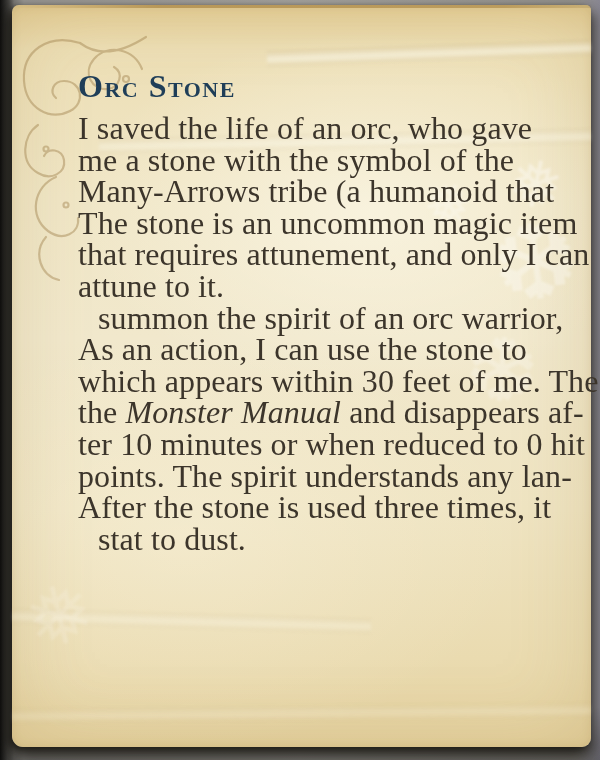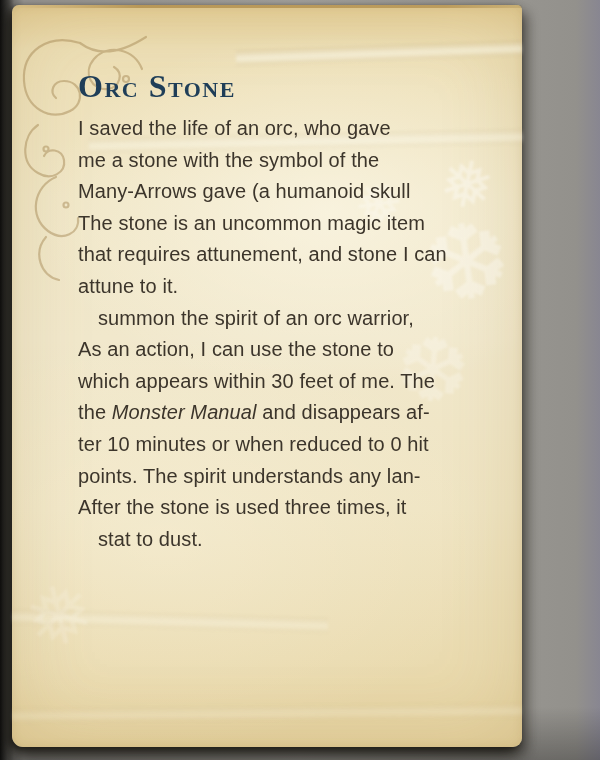--- a/index.html
+++ b/index.html
@@ -14,21 +14,21 @@
   }
   
   .edge-shadow {
     position: absolute; left: 0; top: 0; bottom: 0; width: 14px;
     background: linear-gradient(90deg, #0f0f0e 0%, #3c3b38 55%, rgba(60,59,56,0) 100%);
     z-index: 1;
   }
   .page {
     position: absolute;
     left: 12px; top: 5px;
-    width: 510px; height: 742px;
+    width: 579px; height: 742px;
     border-radius: 7px 5px 9px 11px;
     background:
       radial-gradient(ellipse 420px 260px at 62% 28%, rgba(255,252,240,.55), rgba(255,252,240,0) 70%),
       radial-gradient(ellipse 480px 300px at 30% 72%, rgba(255,250,235,.30), rgba(255,250,235,0) 70%),
       linear-gradient(180deg, var(--parchment-top) 0%, #eddfb6 6%, #f0e6c6 26%, var(--parchment-light) 45%, #efe4c2 68%, #eadbb0 88%, var(--parchment-dark) 100%);
     box-shadow:
       -7px 5px 12px rgba(18,16,11,.55),
       -2px 2px 4px rgba(18,16,11,.4),
       0 9px 14px rgba(28,26,20,.45),
       6px 8px 12px rgba(28,26,20,.35),
@@ -68,23 +68,24 @@
   h1.title {
     margin: 0 0 10px 0;
     font-family: "Liberation Serif", serif;
     font-variant: small-caps;
     font-weight: 600;
     font-size: 32px; line-height: 34px;
     letter-spacing: 1.5px;
     color: var(--title-color);
   }
   .body-text {
-    font-size: 20px; line-height: 31.6px;
+    font-size: 32px; line-height: 31.6px;
     letter-spacing: .1px;
     color: var(--body-text-color);
+    font-family: Liberation Serif, serif;
   }
   .body-text .line { white-space: nowrap; }
   .para.indent .line:first-child { padding-left: 20px; }
   .body-text strong { font-weight: 700; }
   .body-text em { font-style: italic; margin-top: 32px; }
 </style>
 </head>
 <body>
 
 <div class="edge-shadow"></div>
@@ -126,23 +127,23 @@
   <span class="flourish f3">❅</span>
   <span class="flourish f4">❆</span>
   <span class="flourish f5">❅</span>
 
   <div class="content">
     <h1 class="title">Orc Stone</h1>
     <div class="body-text">
         <div class="para">
           <div class="line">I saved the life of an orc, who gave</div>
           <div class="line">me a stone with the symbol of the</div>
-          <div class="line">Many-Arrows gave (a humanoid skull</div>
+          <div class="line">Many-Arrows tribe (a humanoid that</div>
           <div class="line">The stone is an uncommon magic item</div>
-          <div class="line">that requires attunement, and stone I can</div>
+          <div class="line">that requires attunement, and only I can</div>
           <div class="line">attune to it.</div>
         </div>
         <div class="para indent">
           <div class="line">summon the spirit of an orc warrior,</div>
           <div class="line">As an action, I can use the stone to</div>
           <div class="line">which appears within 30 feet of me. The</div>
           <div class="line">the <em>Monster Manual</em> and disappears af-</div>
           <div class="line">ter 10 minutes or when reduced to 0 hit</div>
           <div class="line">points. The spirit understands any lan-</div>
           <div class="line">After the stone is used three times, it</div>

